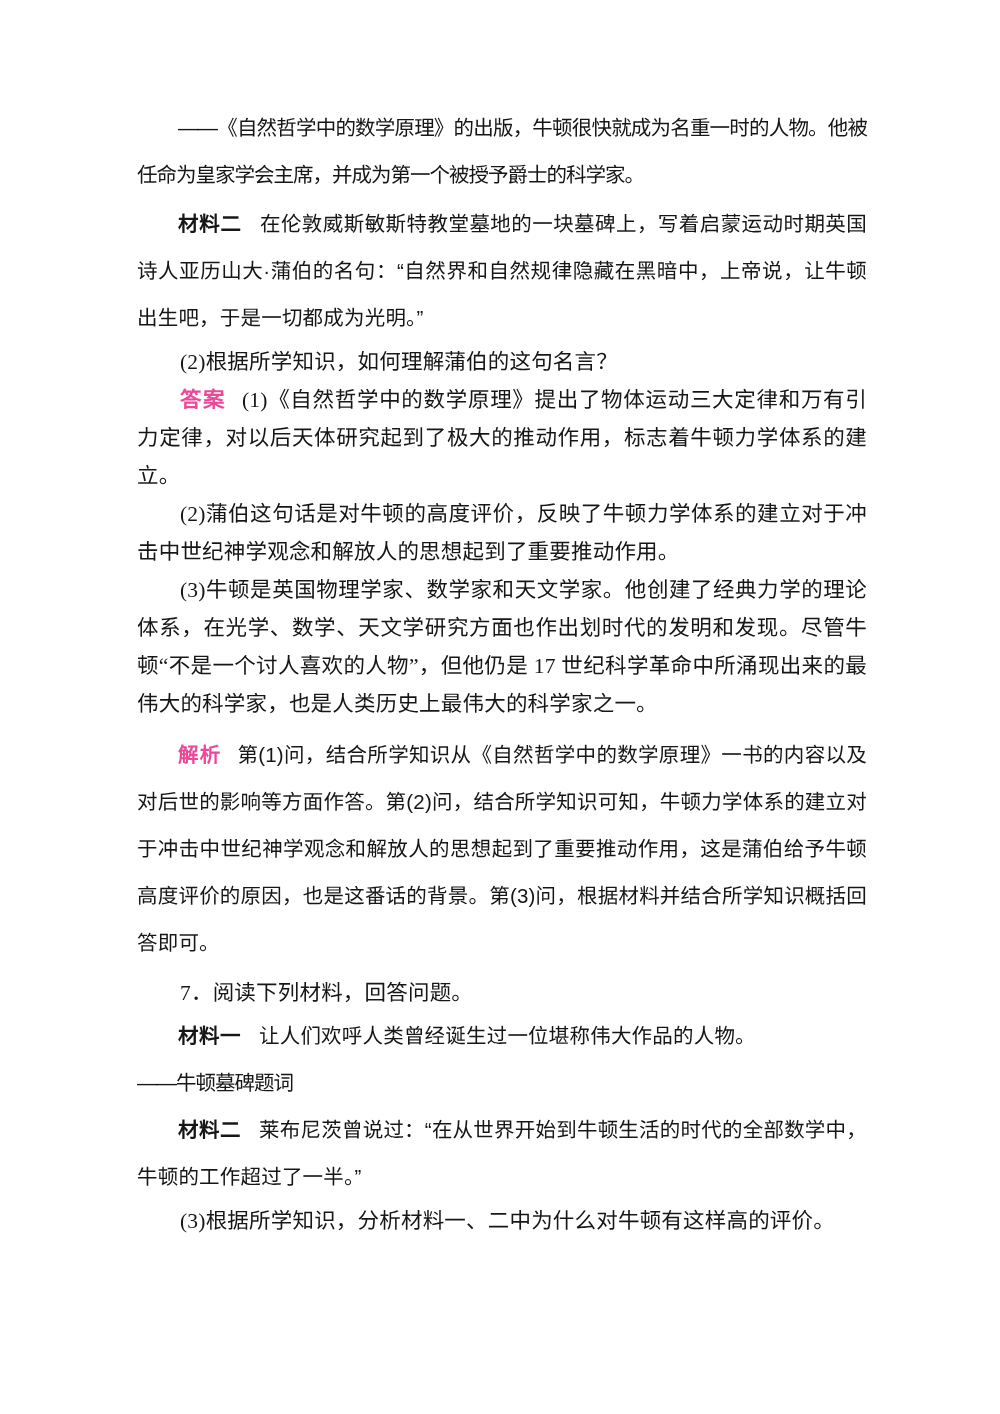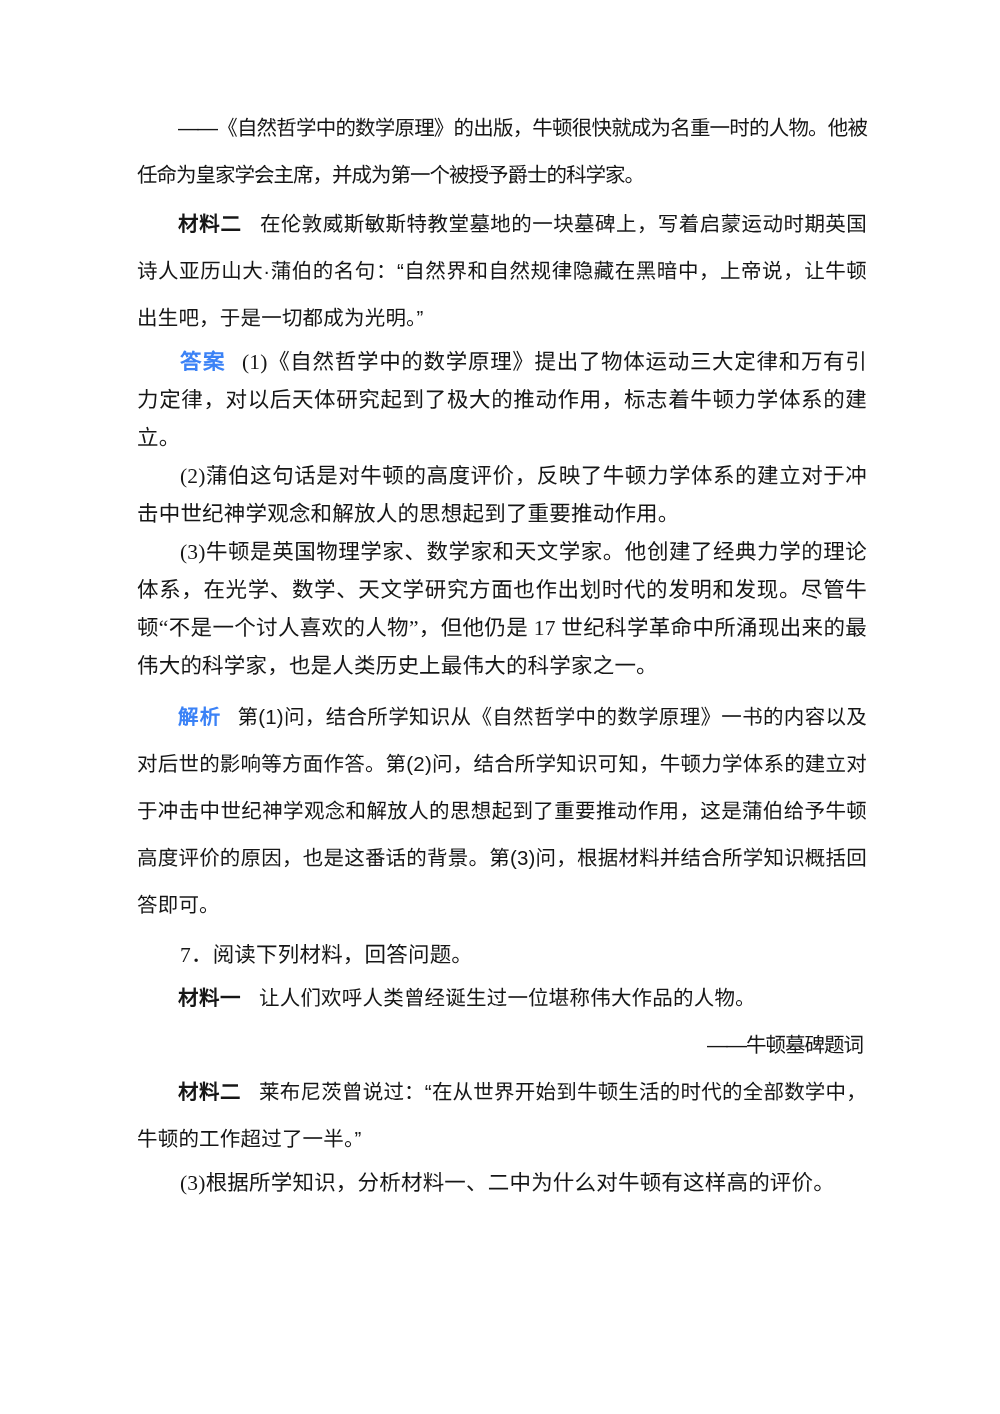--- a/index.html
+++ b/index.html
@@ -58,31 +58,30 @@
 
   .indent {
     text-indent: 2em;
   }
   .indent-small {
     text-indent: 2.3em;
   }
 
   
   .attrib {
-    text-align: right;
     font-family: "Liberation Sans", "DejaVu Sans", sans-serif;
     font-size: 20.5px;
     line-height: 47px;
     margin: 0;
     padding-right: 4px;
   }
 
   
   .tag-red {
-    color: #3b82f6;
+    color: #ec4899;
     font-weight: bold;
     letter-spacing: 1px;
   }
   .tag-red.sans-tag {
     font-family: Liberation Sans, sans-serif;
   }
   .tag-red.serif-tag {
     font-family: "Liberation Sans", "DejaVu Sans", sans-serif;
   }
   .tag-gap {
@@ -114,20 +113,21 @@
 
     <p class="para sans indent emdash">——《自然哲学中的数学原理》的出版，牛顿很快就成为名重一时的人物。他被任命为皇家学会主席，并成为第一个被授予爵士的科学家。</p>
 
     <div class="gap-sm"></div>
 
     <p class="para sans indent"><span class="mat-label">材料二</span><span class="mat-gap"></span><span>在伦敦威斯敏斯特教堂墓地的一块墓碑上，写着启蒙运动时期英国诗人亚历山大·蒲伯的名句：“自然界和自然规律隐藏在黑暗中，上帝说，让牛顿出生吧，于是一切都成为光明。”</span></p>
 
     <div class="gap-sm"></div>
 
 
+    <p class="para serif indent">(2)根据所学知识，如何理解蒲伯的这句名言？</p>
 
 
     <p class="para serif indent"><span class="tag-red serif-tag">答案</span><span class="tag-gap"></span><span>(1)《自然哲学中的数学原理》提出了物体运动三大定律和万有引力定律，对以后天体研究起到了极大的推动作用，标志着牛顿力学体系的建立。</span></p>
 
     <p class="para serif indent">(2)蒲伯这句话是对牛顿的高度评价，反映了牛顿力学体系的建立对于冲击中世纪神学观念和解放人的思想起到了重要推动作用。</p>
 
     <p class="para serif indent">(3)牛顿是英国物理学家、数学家和天文学家。他创建了经典力学的理论体系，在光学、数学、天文学研究方面也作出划时代的发明和发现。尽管牛顿“不是一个讨人喜欢的人物”，但他仍是 17 世纪科学革命中所涌现出来的最伟大的科学家，也是人类历史上最伟大的科学家之一。</p>
 
     <div class="gap-md"></div>
 

